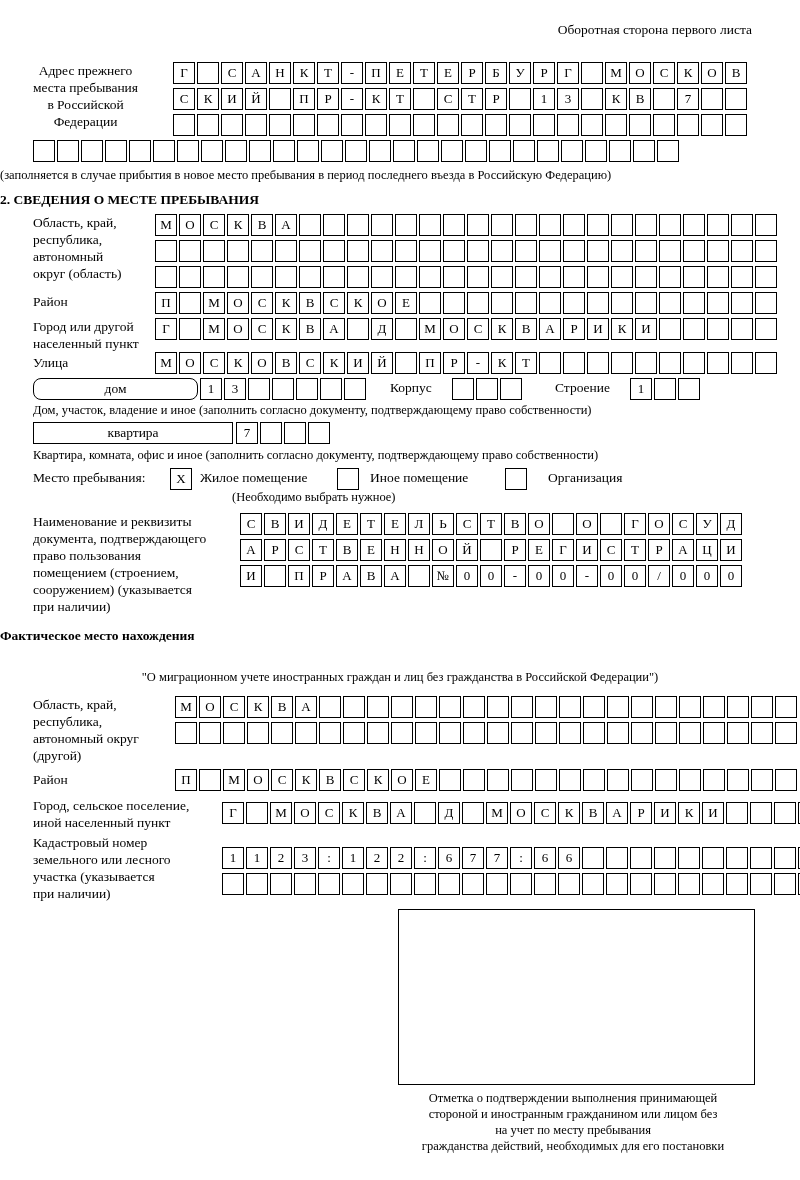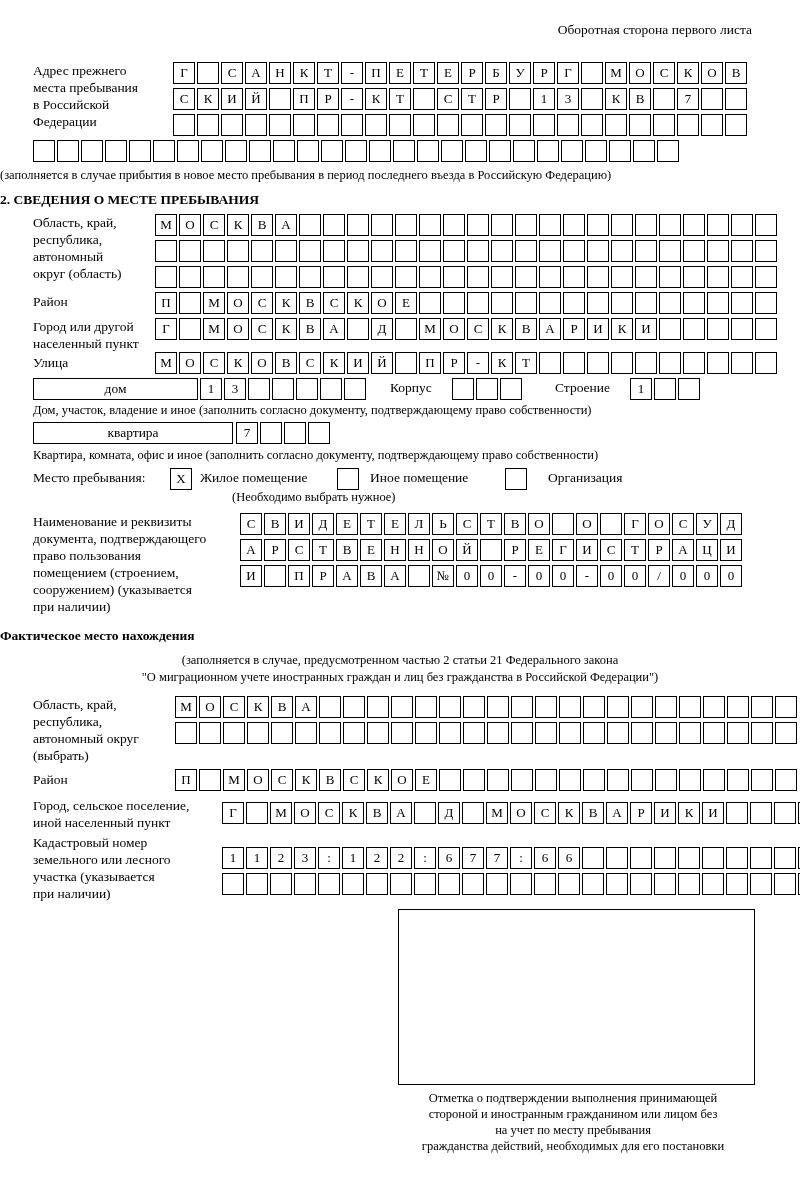--- a/index.html
+++ b/index.html
@@ -81,21 +81,21 @@
     text-align: center;
   }
 </style>
 </head>
 <body>
 
 <div class="page">
 
   <div class="header-right">Оборотная сторона первого листа</div>
 
-  <div class="lbl-block" style="left:33px; top:62px;">
+  <div class="lbl-block" style="left:33px; top:62px;text-align:center;">
     <div>Адрес прежнего</div>
     <div>места пребывания</div>
     <div>в Российской</div>
     <div>Федерации</div>
   </div>
 
   <div class="abs cells" id="prev-row-0" style="left:173px; top:62px;">
       <div class="cell">Г</div>
       <div class="cell"></div>
       <div class="cell">С</div>
@@ -384,21 +384,21 @@
       <div class="cell"></div>
       <div class="cell"></div>
       <div class="cell"></div>
       <div class="cell"></div>
       <div class="cell"></div>
       <div class="cell"></div>
       <div class="cell"></div>
       <div class="cell"></div>
     </div>
 
-  <div class="abs boxlabel" style="left:33px; top:378px; width:165px;">дом</div>
+  <div class="abs boxlabel" style="left:33px; top:378px; width:165px;border-radius:8px;">дом</div>
   <div class="abs cells" id="s2-dom" style="left:200px; top:378px;">
       <div class="cell">1</div>
       <div class="cell">3</div>
       <div class="cell"></div>
       <div class="cell"></div>
       <div class="cell"></div>
       <div class="cell"></div>
       <div class="cell"></div>
     </div>
   <div class="abs lbl" style="left:390px; top:380px;">Корпус</div>
@@ -506,28 +506,27 @@
       <div class="cell">-</div>
       <div class="cell">0</div>
       <div class="cell">0</div>
       <div class="cell">/</div>
       <div class="cell">0</div>
       <div class="cell">0</div>
       <div class="cell">0</div>
     </div>
 
   <div class="abs center bold" style="left:0; top:628px; width:800px; font-size:13.5px;">Фактическое место нахождения</div>
-  <div class="abs footnote" style="left:0; top:652px; width:800px;">(заполняется в случае, предусмотренном частью 2 статьи 21 Федерального закона</div>
   <div class="abs footnote" style="left:0; top:669px; width:800px;">"О миграционном учете иностранных граждан и лиц без гражданства в Российской Федерации")</div>
 
   <div class="lbl-block" style="left:33px; top:696px;">
     <div>Область, край,</div>
     <div>республика,</div>
     <div>автономный округ</div>
-    <div>(выбрать)</div>
+    <div>(другой)</div>
   </div>
   <div class="abs cells" id="al-region-0" style="left:175px; top:696px;">
       <div class="cell">М</div>
       <div class="cell">О</div>
       <div class="cell">С</div>
       <div class="cell">К</div>
       <div class="cell">В</div>
       <div class="cell">А</div>
       <div class="cell"></div>
       <div class="cell"></div>

